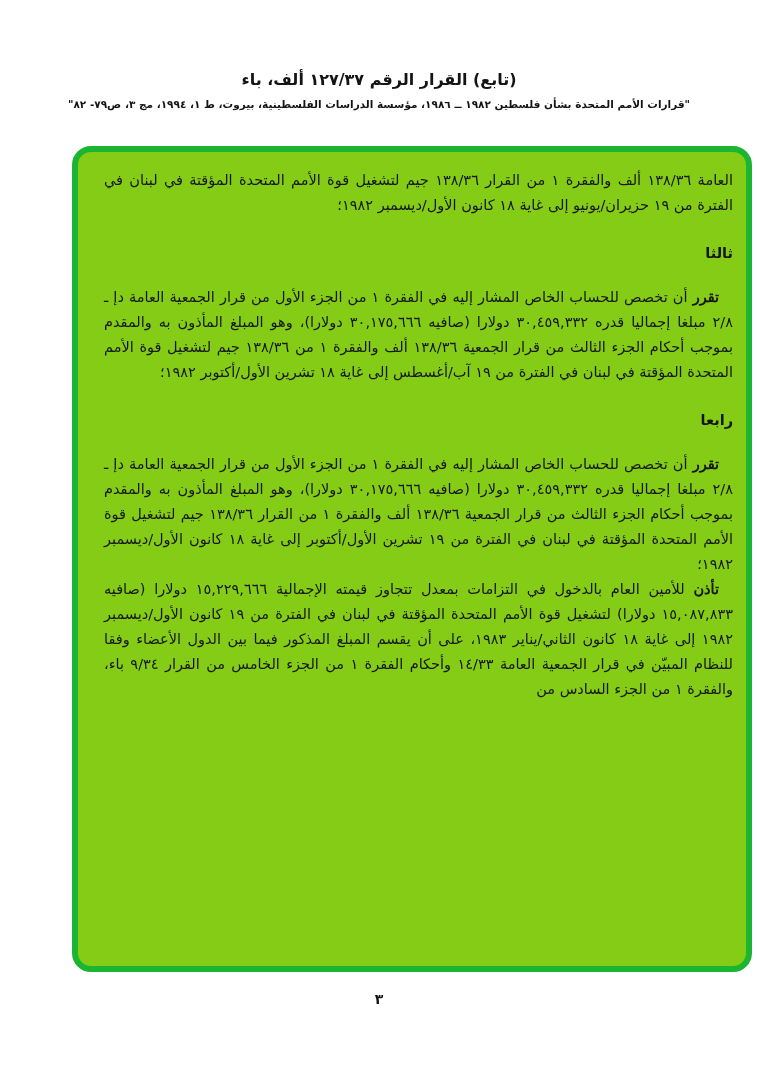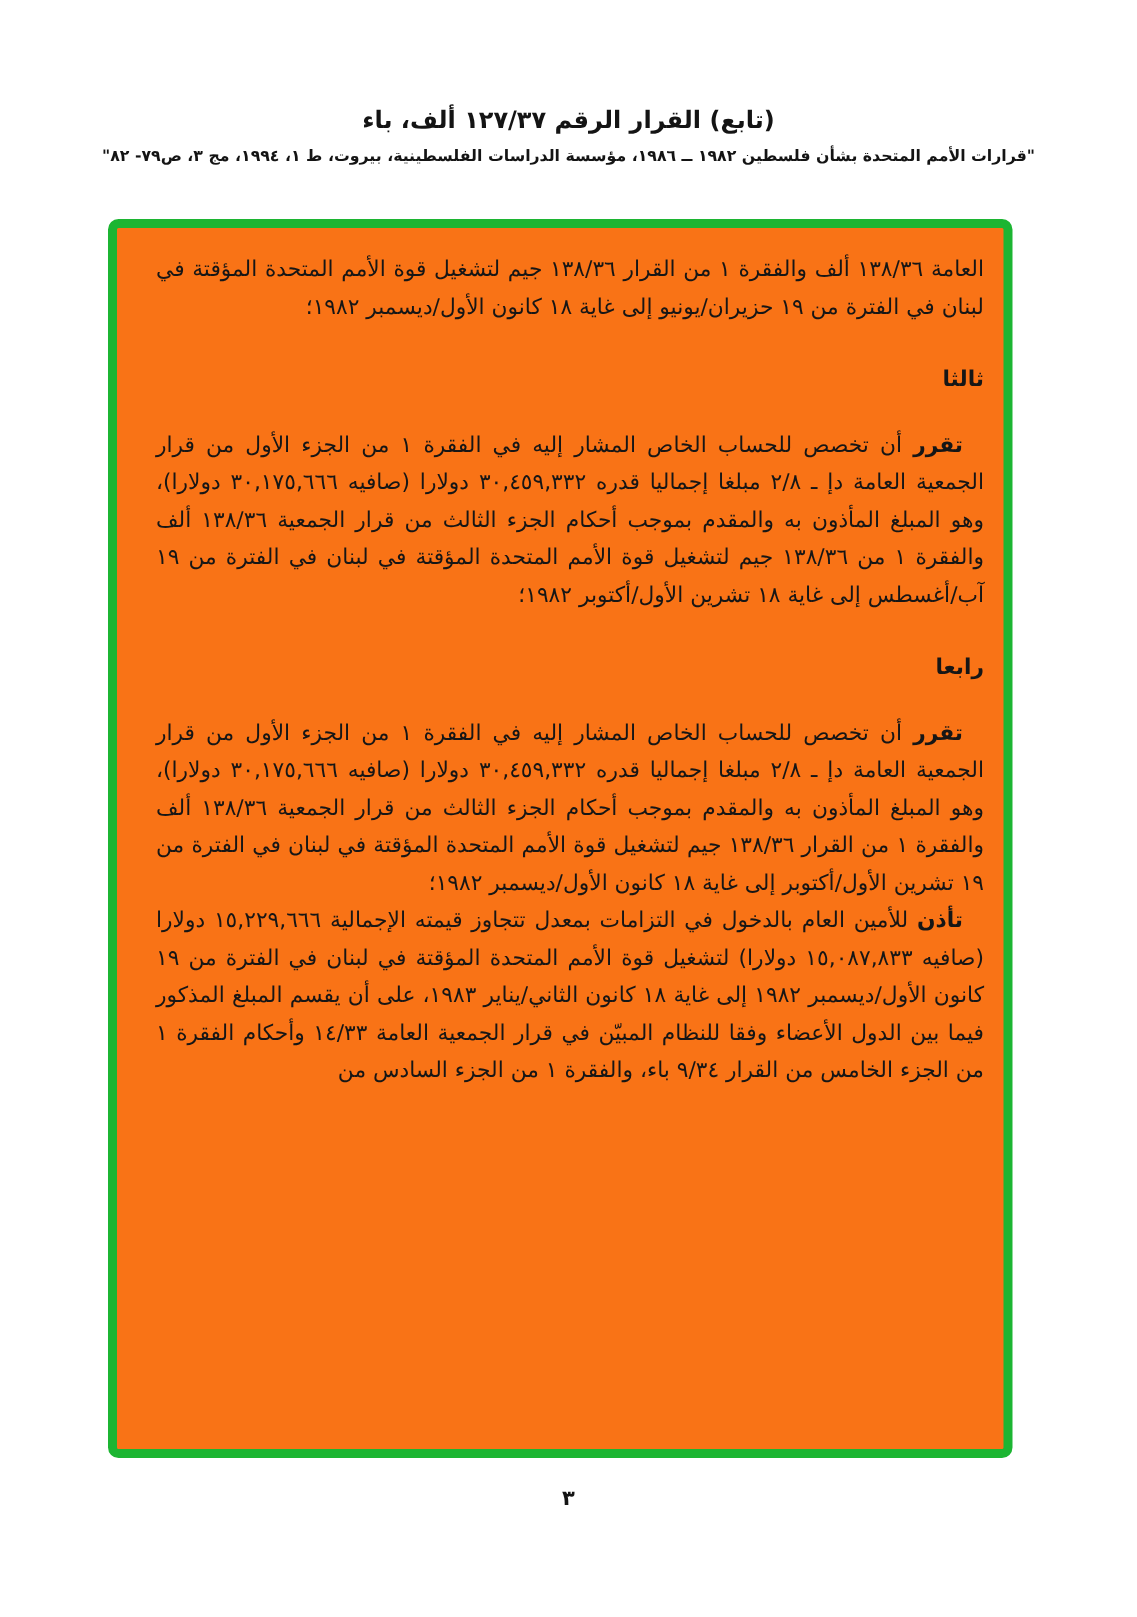--- a/index.html
+++ b/index.html
@@ -33,27 +33,27 @@
   .subtitle {
     font-size: 10.5px;
     font-weight: bold;
     margin: 0;
     white-space: nowrap;
   }
   .frame {
     position: absolute;
     left: 72px;
     top: 146px;
-    width: 603px;
+    width: 680px;
     height: 826px;
     box-sizing: border-box;
     border: 6px solid #1cb532;
-    border-radius: 7px;
+    border-radius: 19px;
     overflow: hidden;
-    background: #f97316;
+    background: #84cc16;
   }
   .content {
     direction: rtl;
     text-align: justify;
     padding: 16px 13px 0 26px;
     font-size: 14.5px;
     line-height: 25px;
     color: #161616;
   }
   .para {
@@ -65,20 +65,21 @@
     text-indent: 0;
   }
   .sec-heading {
     text-align: right;
     font-size: 14.5px;
     font-weight: bold;
     margin: 23px 0 19px 0;
   }
   .lead {
     font-weight: bold;
+    font-family: Liberation Serif, serif;
   }
   .pagenum {
     position: absolute;
     top: 991px;
     left: 0;
     right: 0;
     text-align: center;
     font-size: 14px;
     font-weight: bold;
     direction: rtl;

